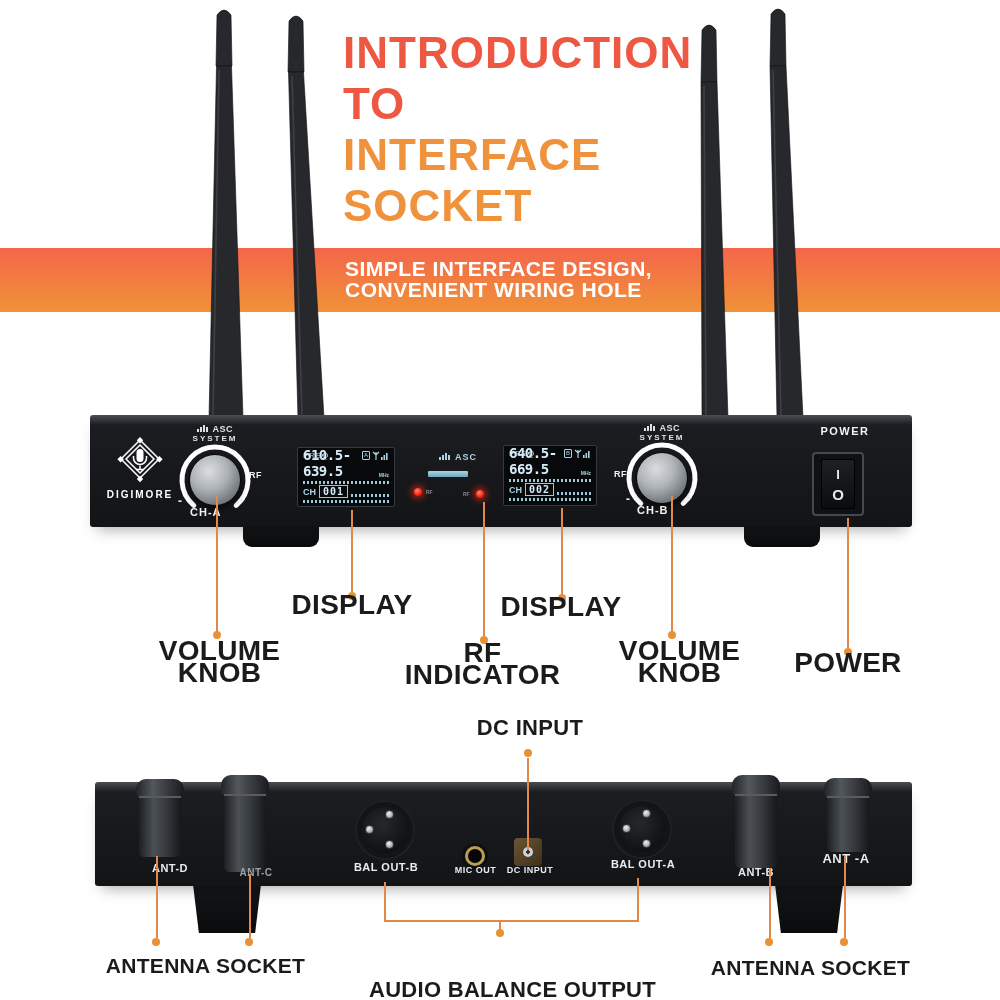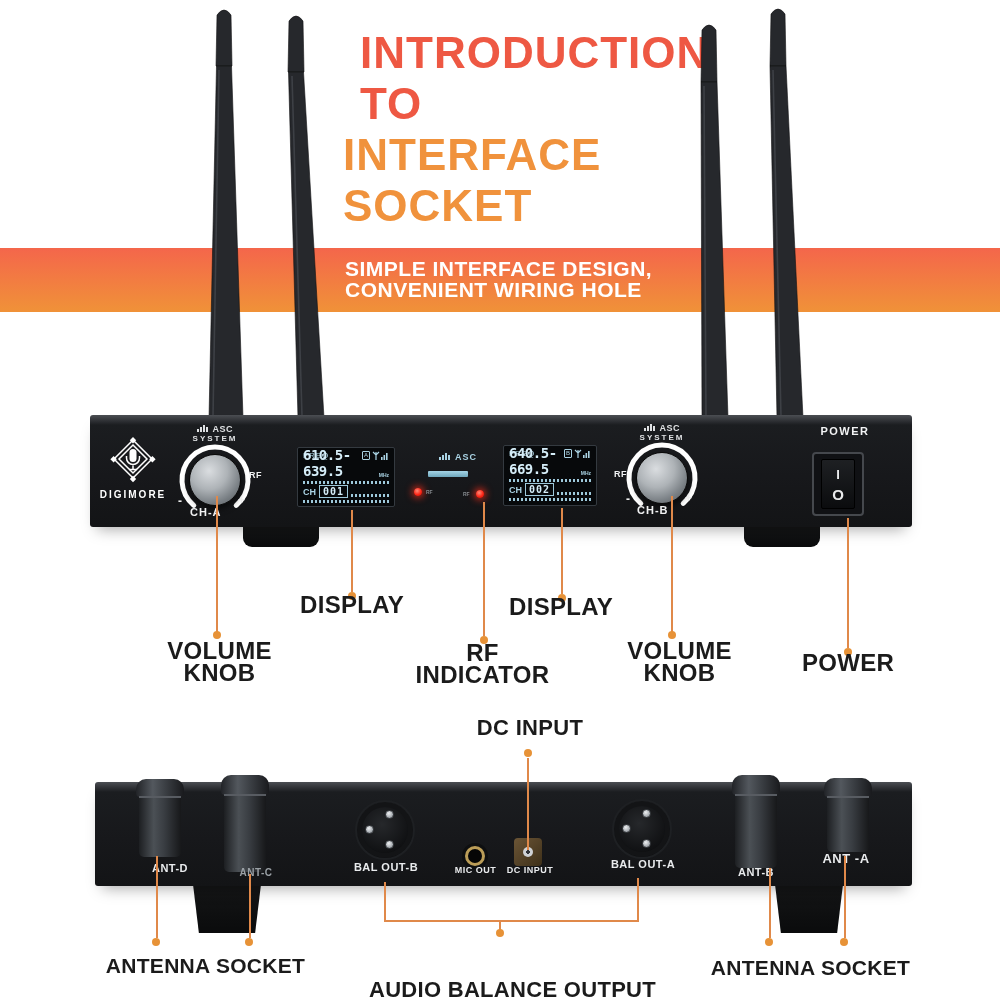--- a/index.html
+++ b/index.html
@@ -5,39 +5,39 @@
   * { margin:0; padding:0; box-sizing:border-box; }
   body { background:#fff; font-family:"Liberation Sans", sans-serif; }
   #canvas { position:relative; width:1000px; height:1000px; background:#fff; overflow:hidden; }
   .abs { position:absolute; }
 
   
   .band { left:0; top:248px; width:1000px; height:64px;
           background:linear-gradient(180deg,#f4664b,#f09238); z-index:1; }
   .title { left:343px; top:27px; z-index:2; }
   .title div { font-weight:bold; font-size:44px; line-height:51px; letter-spacing:1px; }
-  .t-red { color:#ee5843;margin-left:17px; }
+  .t-red { color:#ee5843; }
   .t-orange { color:#f0923c; }
   .subtitle { left:345px; top:258px; z-index:2; color:#fff; font-weight:bold;
               font-size:21px; line-height:21px; letter-spacing:.5px; }
 
   
   #antennas { left:0; top:0; z-index:3; }
 
   
   .chassis { background:linear-gradient(180deg,#4b4e53 0,#292b2f 7px,#1b1d20 10px,#17181b 55%,#131416 100%);
              border-radius:3px; box-shadow:0 9px 14px -7px rgba(0,0,0,.35); z-index:4; }
   .front-chassis { left:90px; top:415px; width:822px; height:112px; }
   .back-chassis  { left:95px; top:782px; width:817px; height:104px; }
   .foot { background:linear-gradient(180deg,#151617,#0a0b0c); z-index:3; }
   .front-foot { width:76px; height:22px; top:525px; border-radius:0 0 9px 9px; }
   .back-foot  { width:74px; height:49px; top:884px; clip-path:polygon(4% 0,96% 0,88% 100%,12% 100%); }
 
   
-  .logo { left:99px; top:437px; width:68px; text-align:center; z-index:5; }
+  .logo { left:106px; top:437px; width:68px; text-align:center; z-index:5; }
   .brand { color:#fff; font-weight:bold; font-size:10px; letter-spacing:2px; margin-top:2px; }
 
   
   .knob { width:52px; height:52px; border-radius:50%;
           background:radial-gradient(circle at 38% 32%, #dadde0, #aeb3b7 40%, #797f84 70%, #4c5155 100%);
           border:1px solid #0a0a0a; box-shadow:0 3px 6px rgba(0,0,0,.6); z-index:5; }
   .knob-arc { z-index:5; }
   .sign { color:#eceded; font-weight:bold; font-size:12px; z-index:6; }
   .rf-side { color:#f0f1f2; font-weight:bold; font-size:9px; letter-spacing:.5px; z-index:6; }
   .ch-label { color:#f0f1f2; font-weight:bold; font-size:11px; letter-spacing:1px; text-align:left; z-index:6; }
@@ -107,21 +107,21 @@
               border:3px solid #bb9d58; background:#060606; box-shadow:0 0 0 3px #0e0f10; z-index:5; }
   .dc-jack { left:514px; top:838px; width:28px; height:28px; border-radius:4px;
              background:linear-gradient(135deg,#6b5536,#3e3019); z-index:5; }
   .dc-pin { position:absolute; left:9px; top:9px; width:10px; height:10px; border-radius:50%;
             background:radial-gradient(circle, #32353a 0 2px, #cfd2d5 2px); }
 
   
   .cline { width:2px; background:#e0894a; z-index:10; }
   .chline { height:2px; background:#e0894a; z-index:10; }
   .cdot { width:8px; height:8px; border-radius:50%; background:#e79237; z-index:10; }
-  .clabel { color:#1b1b1b; font-weight:bold; font-size:24px; letter-spacing:.3px;
+  .clabel { color:#1b1b1b; font-weight:bold; font-size:28px; letter-spacing:.3px;
             text-align:center; z-index:10; line-height:22px; }
   .clabel-lg { font-size:21px; }
   .clabel-xl { font-size:22px; }
 </style>
 </head>
 <body>
 
 <div id="canvas">
 
   <div class="abs band"></div>

